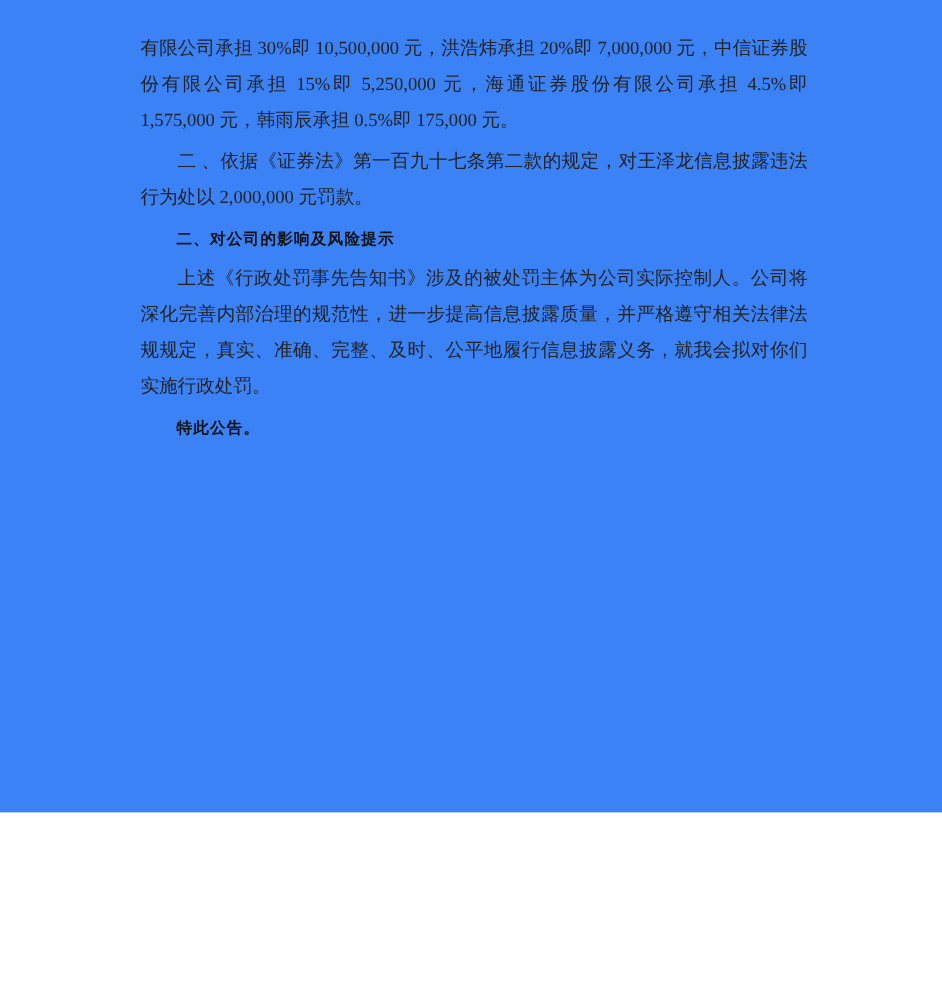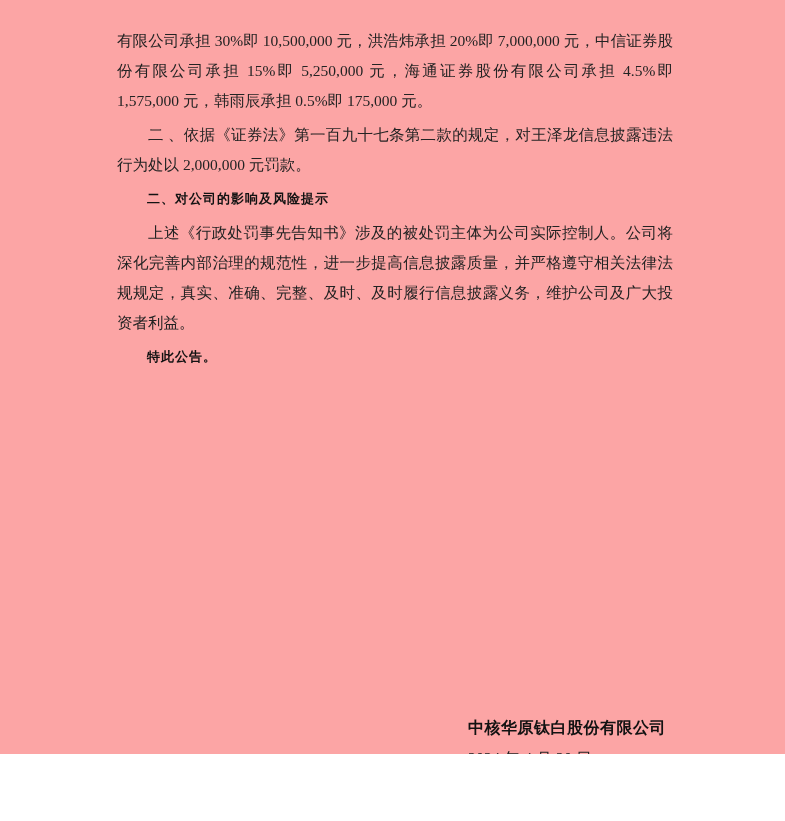--- a/index.html
+++ b/index.html
@@ -6,22 +6,22 @@
   html, body { margin: 0; padding: 0; }
   body {
     width: 785px;
     height: 821px;
     background: #ffffff;
     font-family: "Liberation Serif", "DejaVu Serif", serif;
   }
   .page {
     position: relative;
     width: 785px;
-    height: 754px;
-    background: #fca5a5;
+    height: 677px;
+    background: #3b82f6;
     overflow: hidden;
   }
   .content {
     padding: 26px 112px 0 117px;
   }
   .para {
     margin: 0 0 4px 0;
     font-size: 15.5px;
     line-height: 30px;
     color: #232323;
@@ -58,21 +58,21 @@
   .sig-date { color: #232323; text-decoration: underline; }
 </style>
 </head>
 <body>
 
 <div class="page">
   <div class="content">
     <p class="para no-indent">有限公司承担 30%即 10,500,000 元，洪浩炜承担 20%即 7,000,000 元，中信证券股份有限公司承担 15%即 5,250,000 元，海通证券股份有限公司承担 4.5%即 1,575,000 元，韩雨辰承担 0.5%即 175,000 元。</p>
     <p class="para">二 、依据《证券法》第一百九十七条第二款的规定，对王泽龙信息披露违法行为处以 2,000,000 元罚款。</p>
     <p class="para bold-heading">二、对公司的影响及风险提示</p>
-    <p class="para">上述《行政处罚事先告知书》涉及的被处罚主体为公司实际控制人。公司将深化完善内部治理的规范性，进一步提高信息披露质量，并严格遵守相关法律法规规定，真实、准确、完整、及时、及时履行信息披露义务，维护公司及广大投资者利益。</p>
+    <p class="para">上述《行政处罚事先告知书》涉及的被处罚主体为公司实际控制人。公司将深化完善内部治理的规范性，进一步提高信息披露质量，并严格遵守相关法律法规规定，真实、准确、完整、及时、公平地履行信息披露义务，就我会拟对你们实施行政处罚。</p>
     <p class="para bold-heading">特此公告。</p>
   </div>
 
   <div class="signature">
     <div class="sig-line sig-bold">中核华原钛白股份有限公司</div>
     <div class="sig-line sig-date">2024 年 4 月 20 日</div>
   </div>
 </div>
 
 </body></html>

